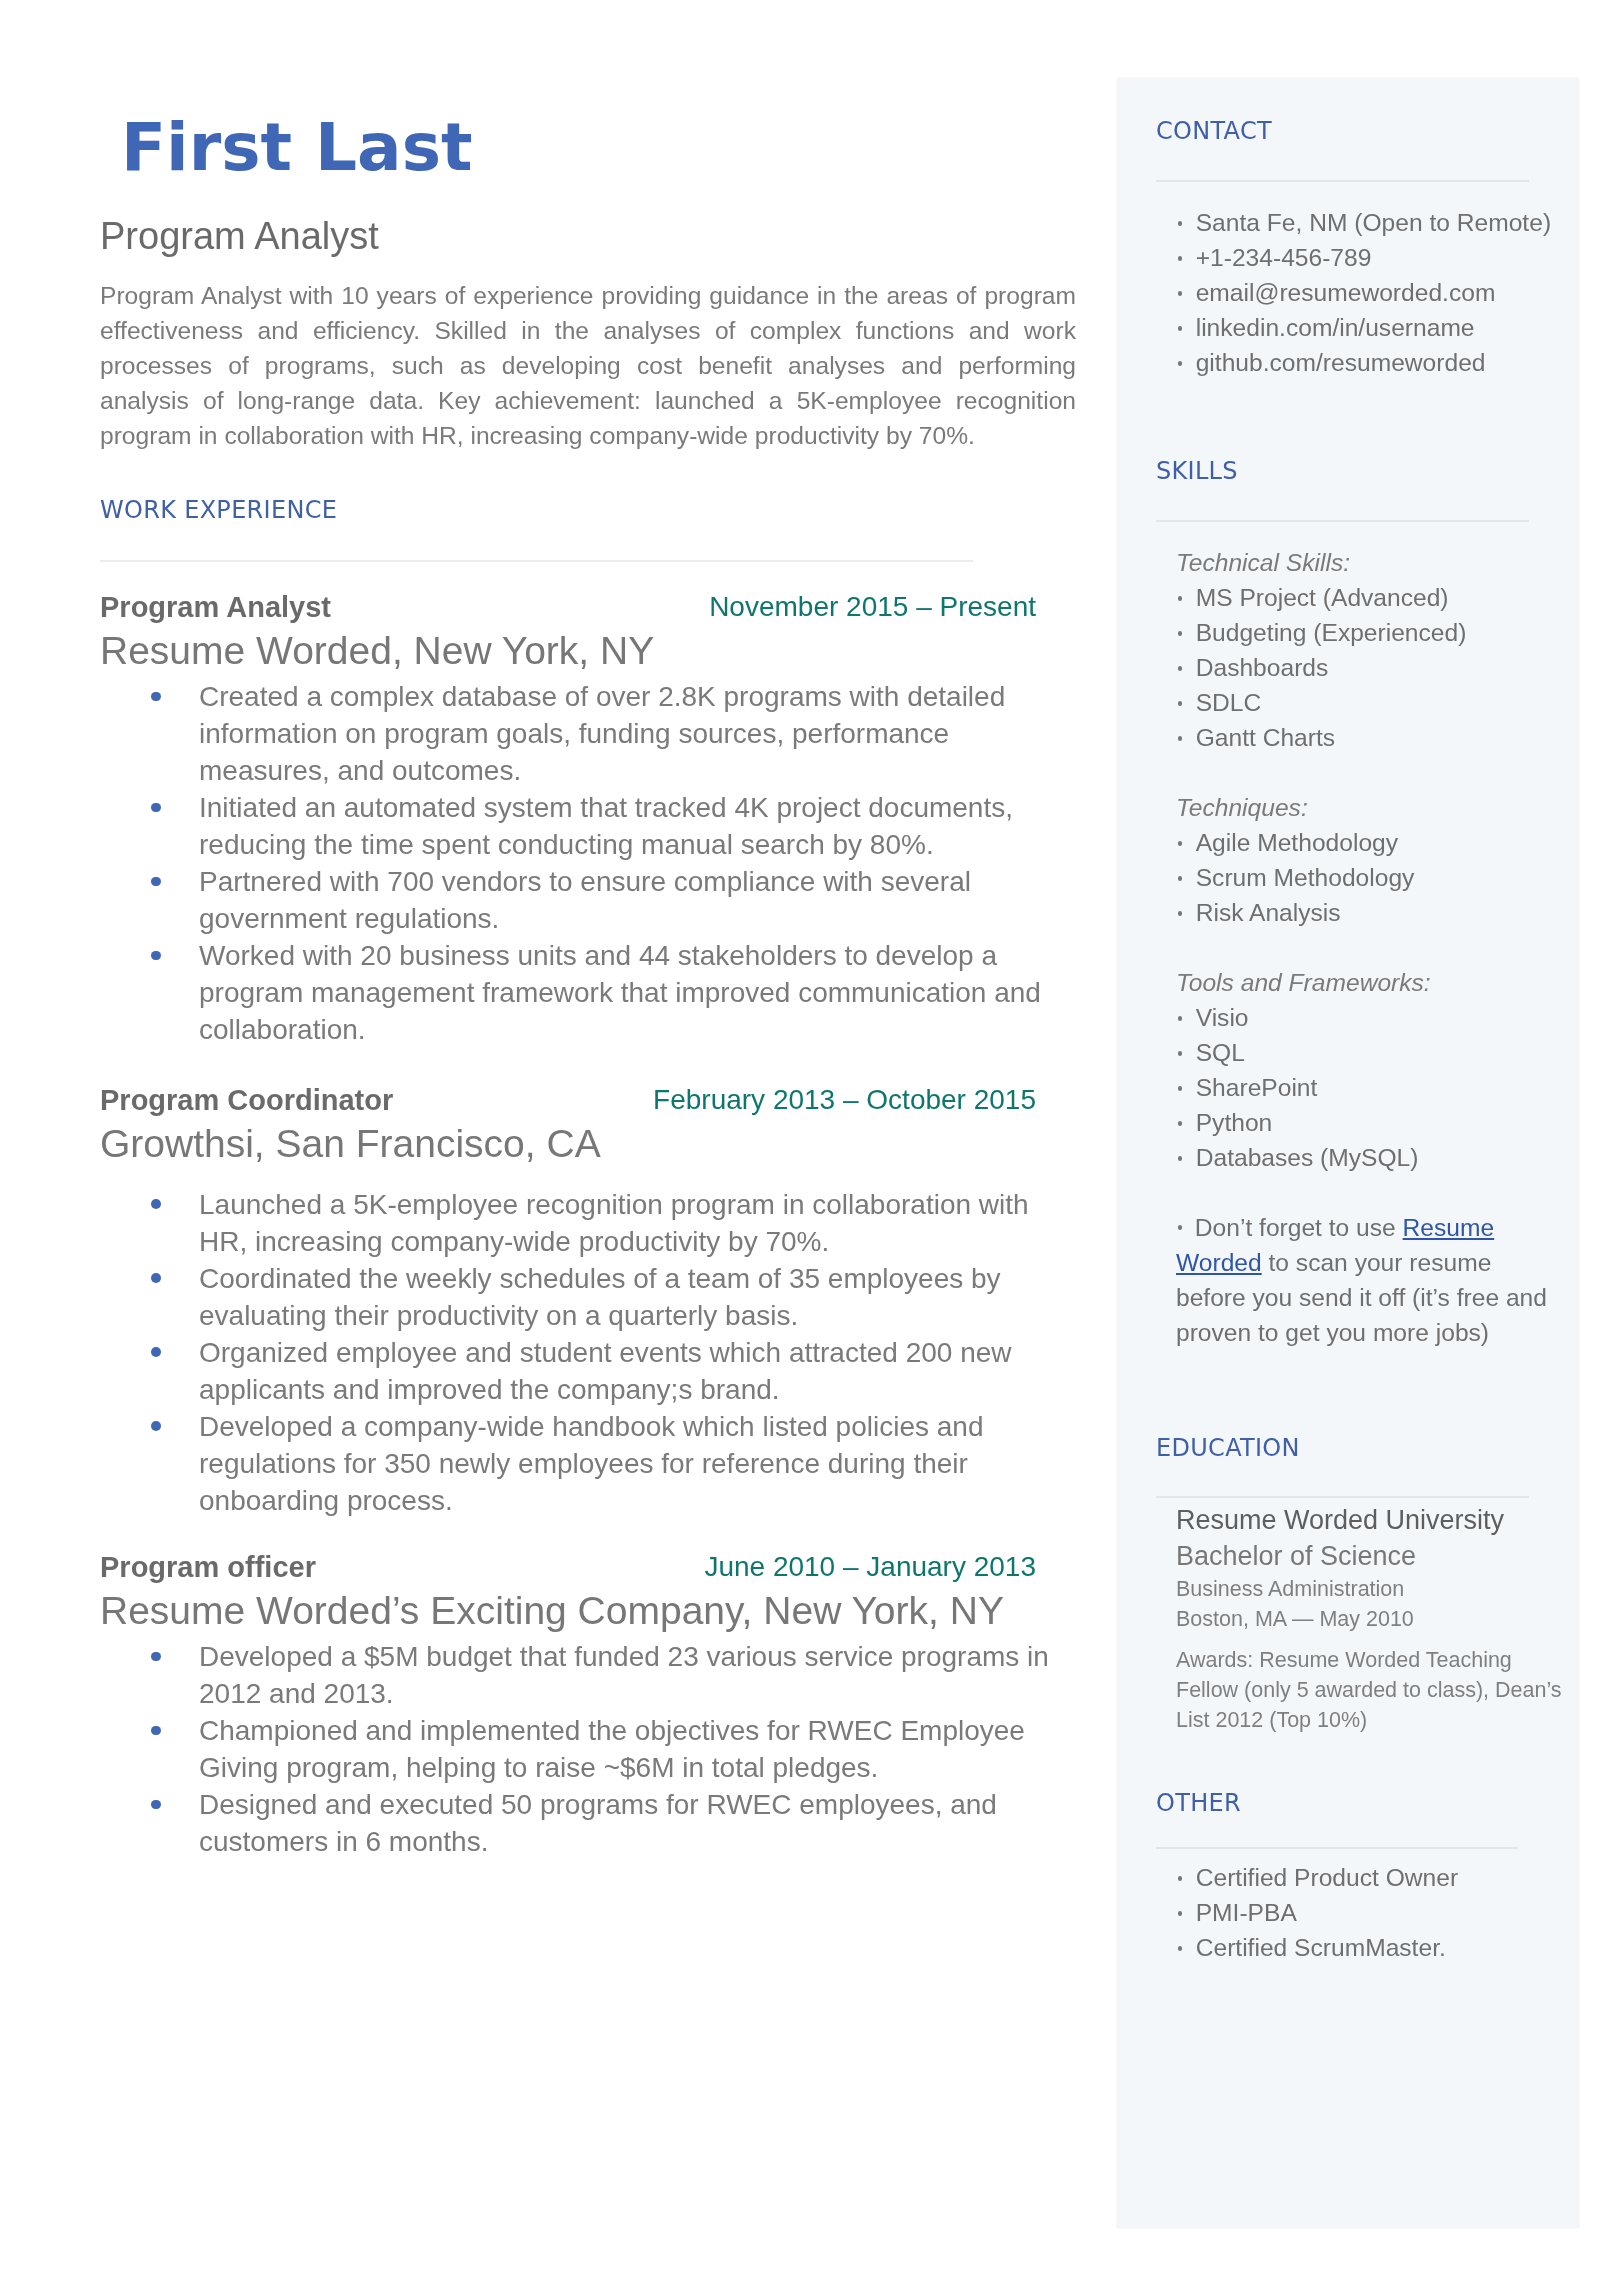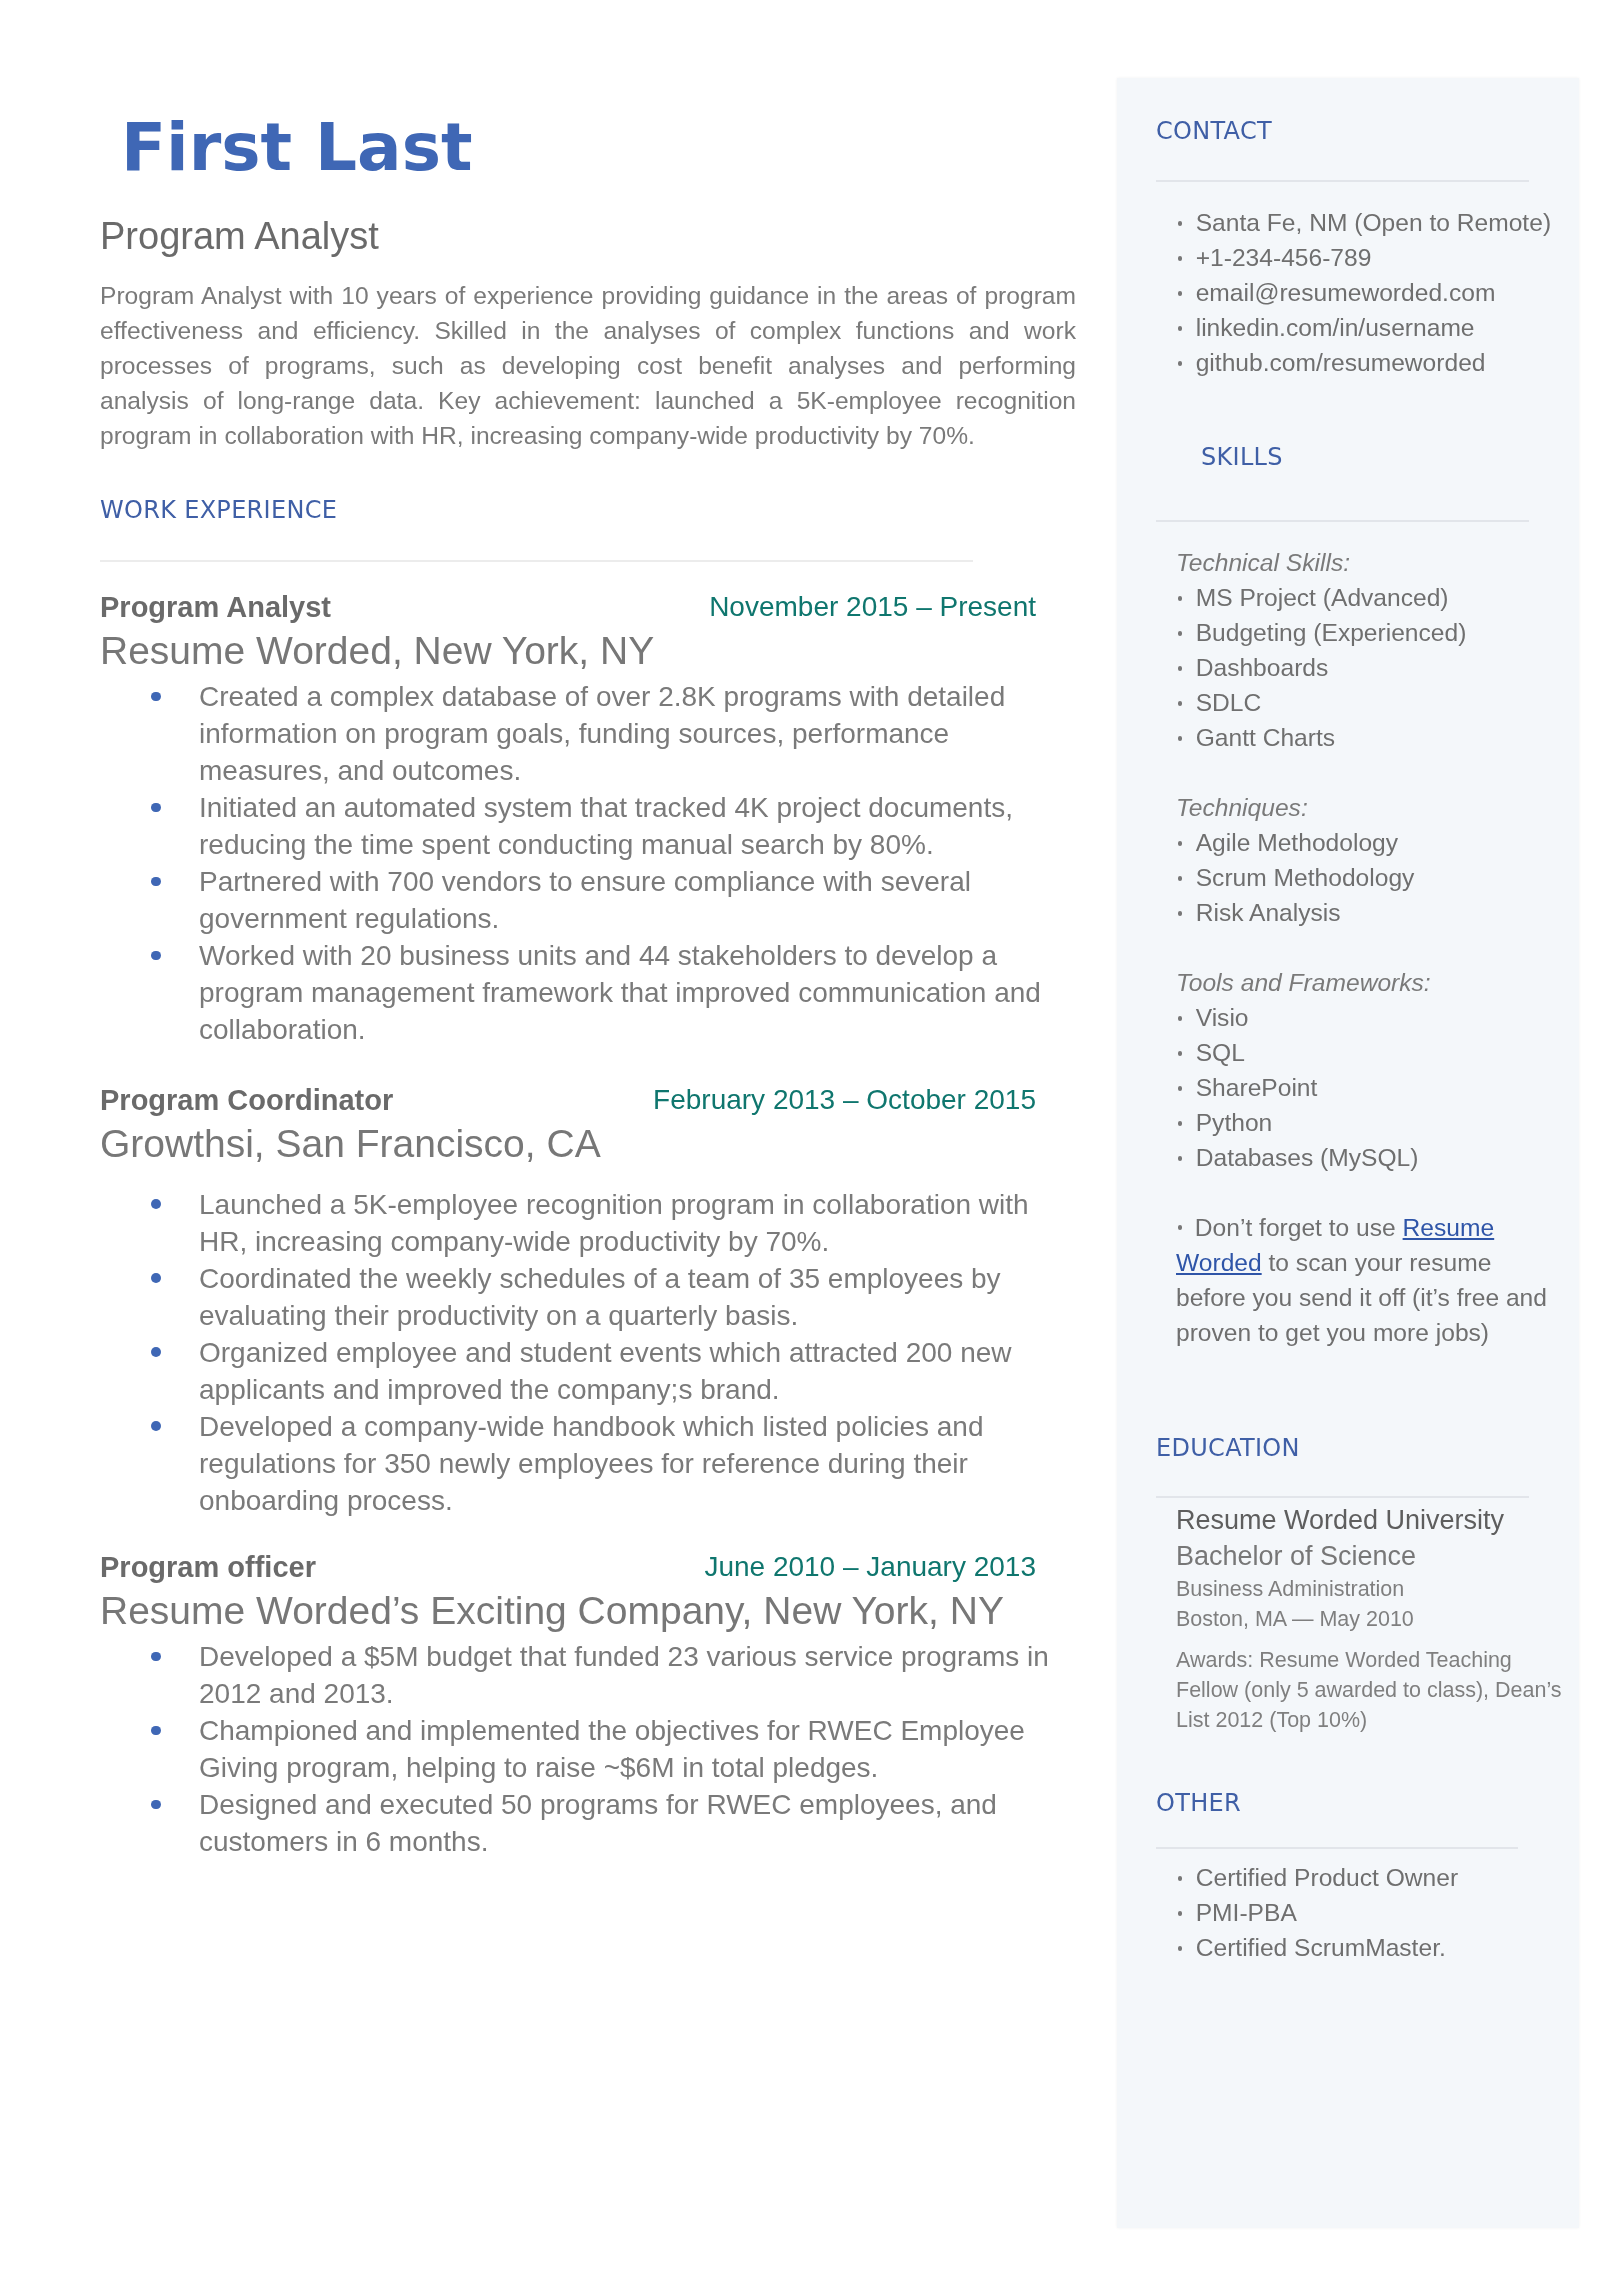--- a/index.html
+++ b/index.html
@@ -98,21 +98,21 @@
   <div class="section-h sb-h" style="top:39px;text-align:right;">CONTACT</div>
   <div class="sb-div" style="top:102px;"></div>
   <ul class="sb-list sb" style="top:127px;">
     <li><span class="sdot"></span><span>Santa Fe, NM (Open to Remote)</span></li>
     <li><span class="sdot"></span><span>+1-234-456-789</span></li>
     <li><span class="sdot"></span><span>email@resumeworded.com</span></li>
     <li><span class="sdot"></span><span>linkedin.com/in/username</span></li>
     <li><span class="sdot"></span><span>github.com/resumeworded</span></li>
   </ul>
 
-  <div class="section-h sb-h" style="top:365px;margin-left:45px;">SKILLS</div>
+  <div class="section-h sb-h" style="top:379px;">SKILLS</div>
   <div class="sb-div" style="top:442px;"></div>
 
   <div class="sb" style="top:467px;">
     <div class="sb-sub">Technical Skills:</div>
     <ul class="sb-list">
       <li><span class="sdot"></span><span>MS Project (Advanced)</span></li>
       <li><span class="sdot"></span><span>Budgeting (Experienced)</span></li>
       <li><span class="sdot"></span><span>Dashboards</span></li>
       <li><span class="sdot"></span><span>SDLC</span></li>
       <li><span class="sdot"></span><span>Gantt Charts</span></li>

